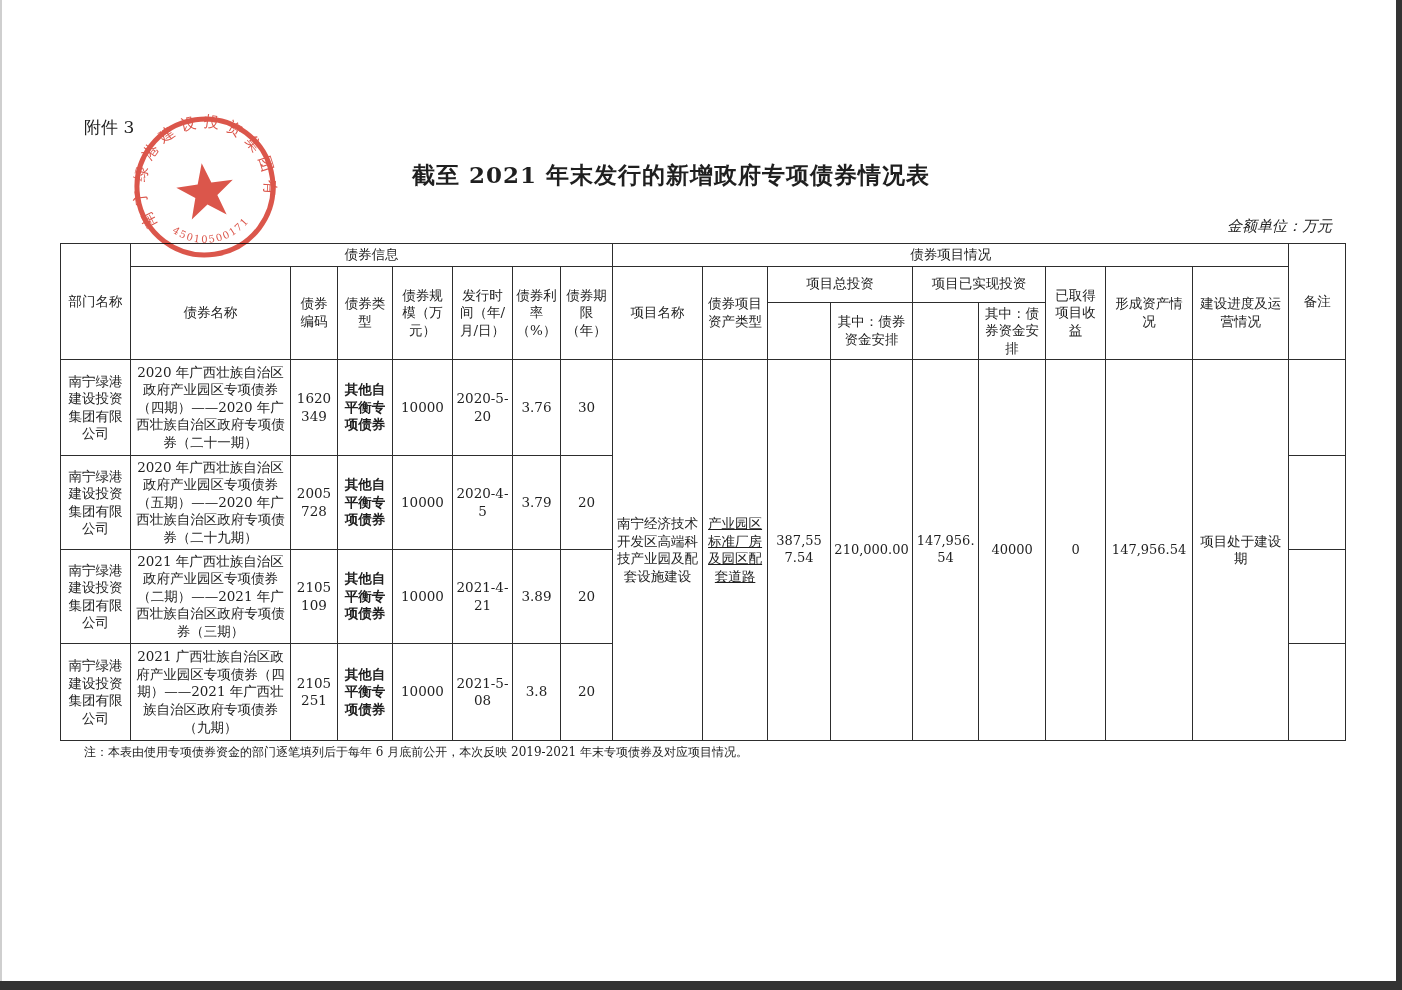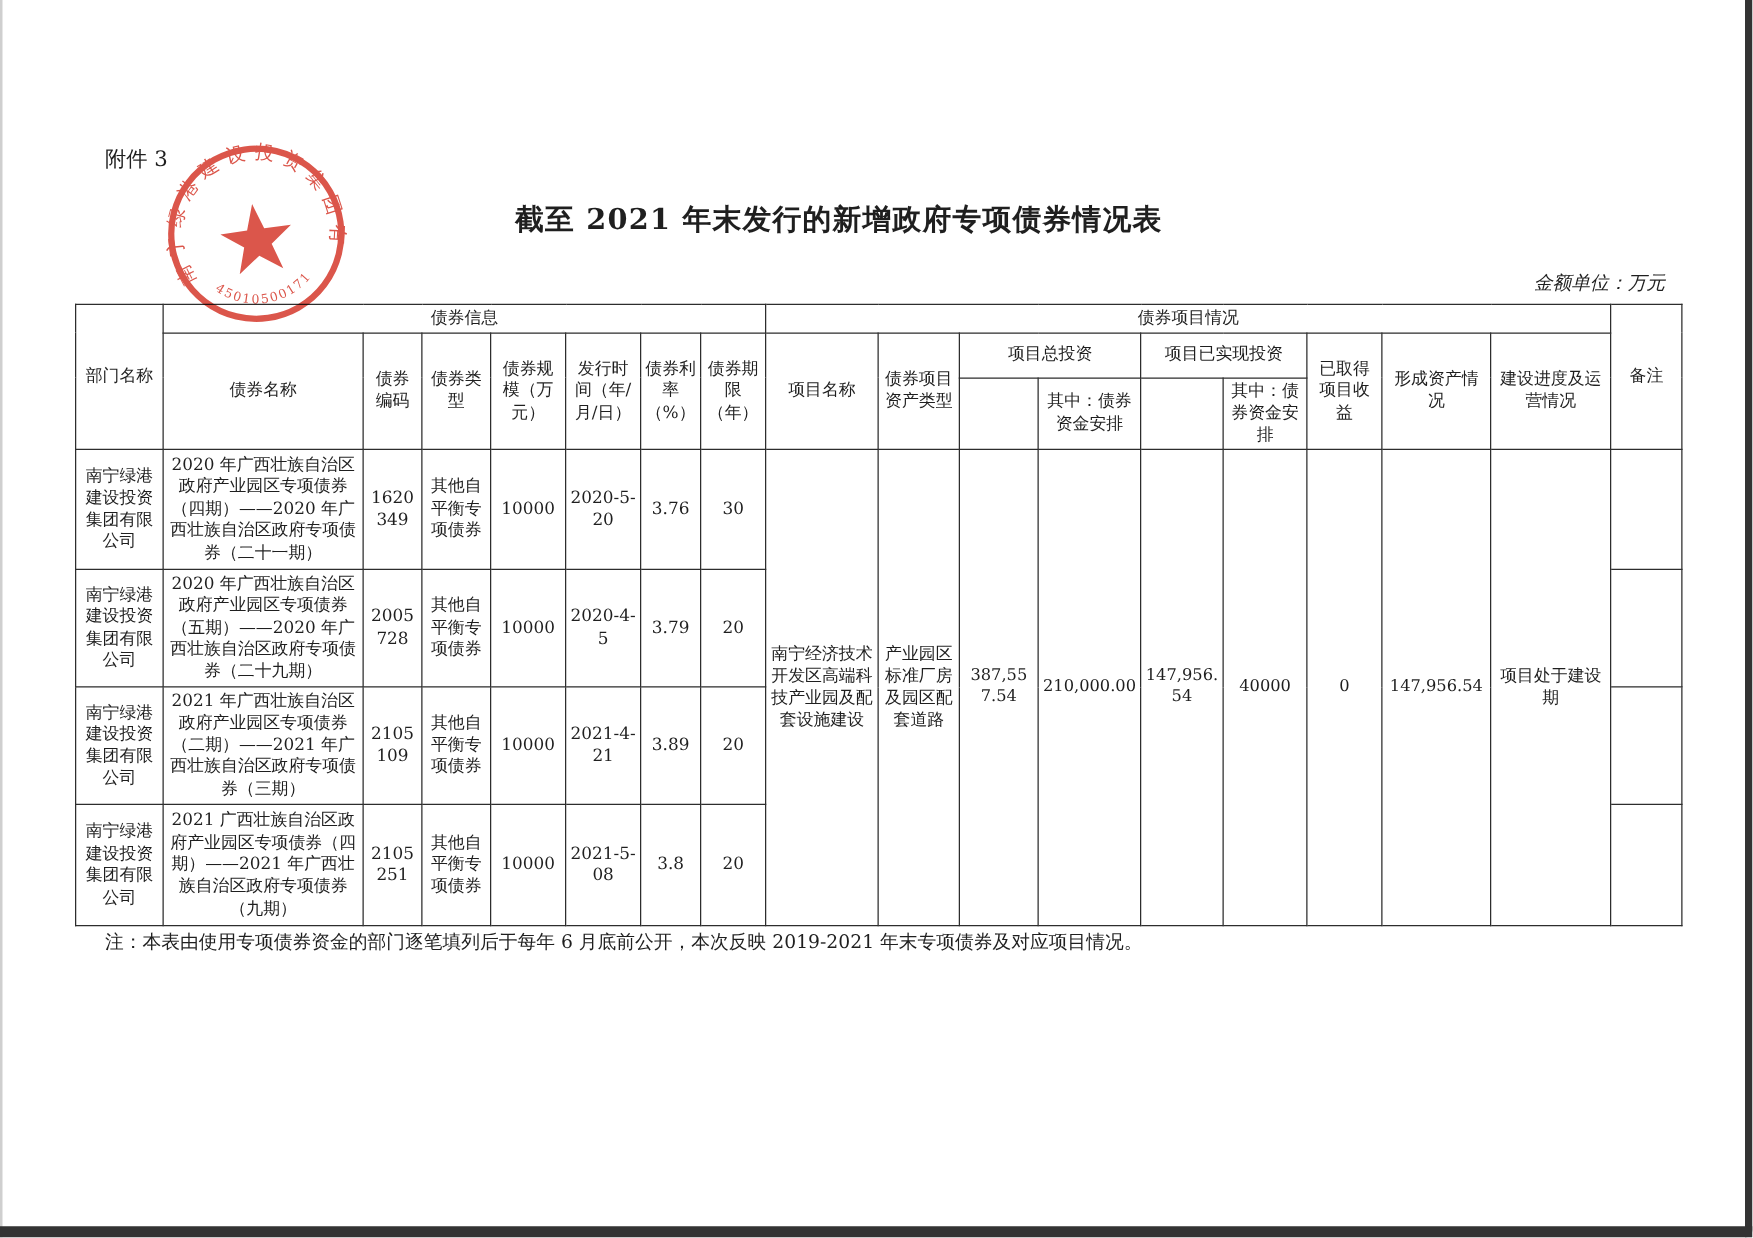--- a/index.html
+++ b/index.html
@@ -9,36 +9,36 @@
     color:#1f1f1f;
   }
   
   .edge-right{position:absolute;top:0;right:0;width:6px;height:100%;background:#333;border-bottom-right-radius:6px;}
   .edge-bottom{position:absolute;left:0;bottom:0;width:100%;height:9px;background:#333;}
   .edge-left{position:absolute;left:0;top:0;width:2px;height:100%;background:#cfcfcf;}
 
   .attachment{position:absolute;left:84px;top:88px;font-size:17px;margin-top:28px;}
   .doc-title{position:absolute;left:0;right:60px;top:160px;text-align:center;font-size:23px;font-weight:bold;letter-spacing:1px;}
   .unit-label{position:absolute;top:217px;left:1030px;width:302px;text-align:right;font-size:15px;font-style:italic;}
-  .footnote{position:absolute;left:84px;top:744px;font-size:15px;}
+  .footnote{position:absolute;left:84px;top:744px;font-size:12px;}
 
   table.main{
     position:absolute;left:60px;top:243px;width:1285px;
     border-collapse:collapse;table-layout:fixed;
     font-size:13.5px;line-height:1.3;
   }
   table.main td{
     border:1px solid #2d2d2d;text-align:center;vertical-align:middle;
     padding:2px 3px;word-break:break-all;overflow:hidden;
   }
   tr.h1{height:20px;} tr.h2{height:36px;} tr.h3{height:54px;}
   tr.dr1{height:96px;} tr.dr2{height:94px;} tr.dr3{height:94px;} tr.dr4{height:97px;}
   td.dept-cell,td.bname-cell{text-align:left;padding:2px 5px;}
-  td.type-cell{padding:2px 7px;}
-  td.asset-cell{padding:2px 10px;}
+  td.type-cell{padding:2px 7px;font-weight:bold;}
+  td.asset-cell{padding:2px 10px;text-decoration:underline;}
   td.progress-cell{padding:2px 10px;}
   td.num-cell{font-size:13px;}
 
   .seal{position:absolute;left:123px;top:105px;width:164px;height:164px;
         opacity:0.85;mix-blend-mode:multiply;pointer-events:none;z-index:5;}
   .seal text{font-family:"DejaVu Serif","Liberation Serif",serif;}
 </style>
 </head>
 <body>
 

